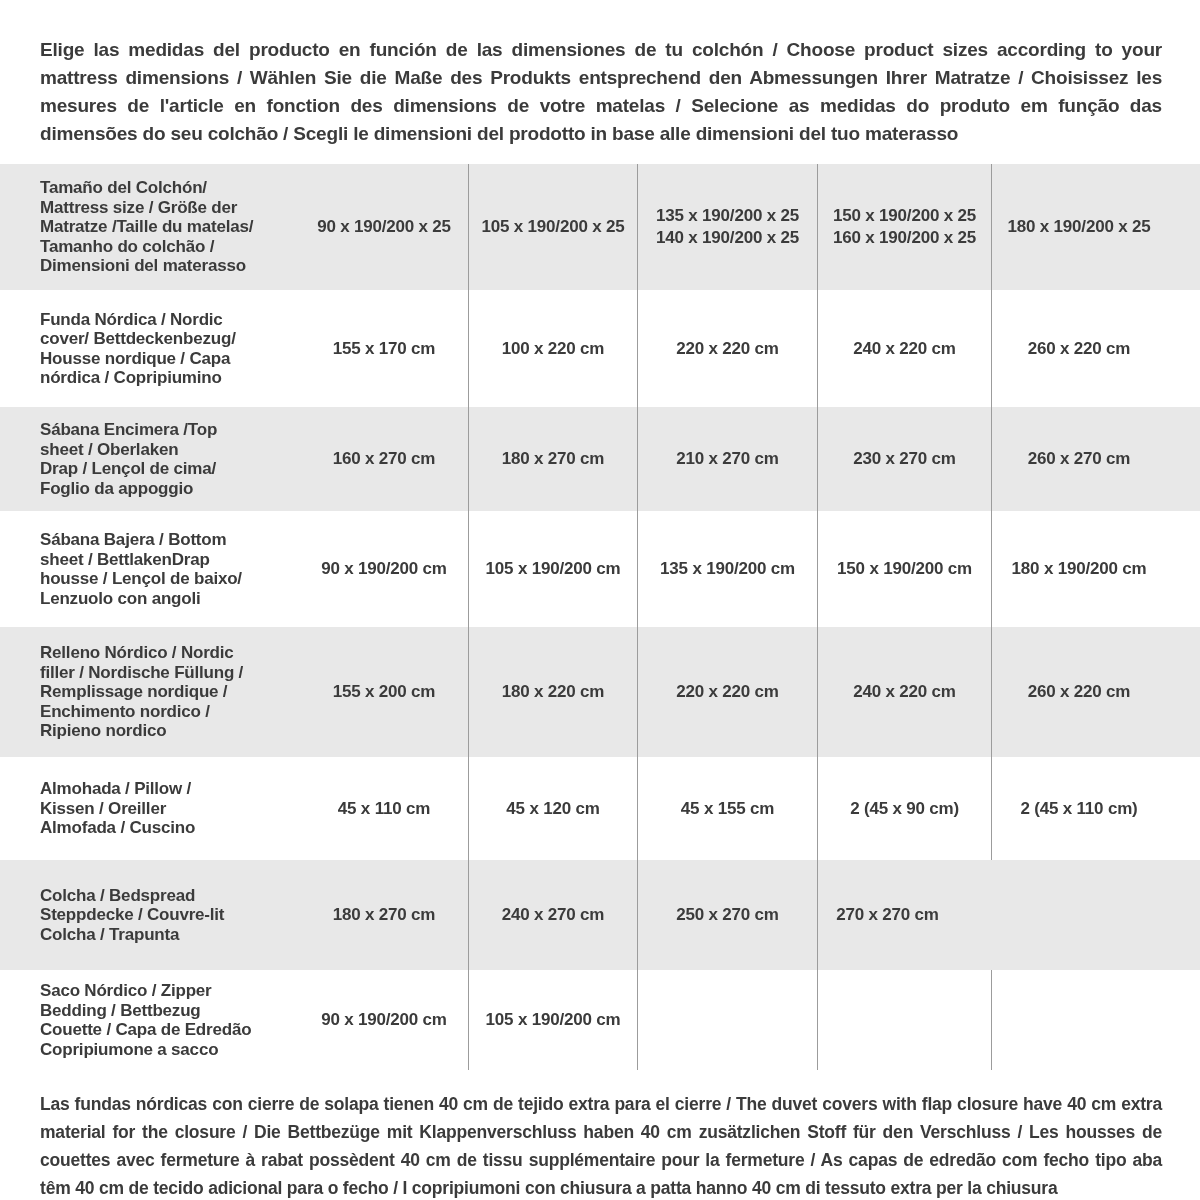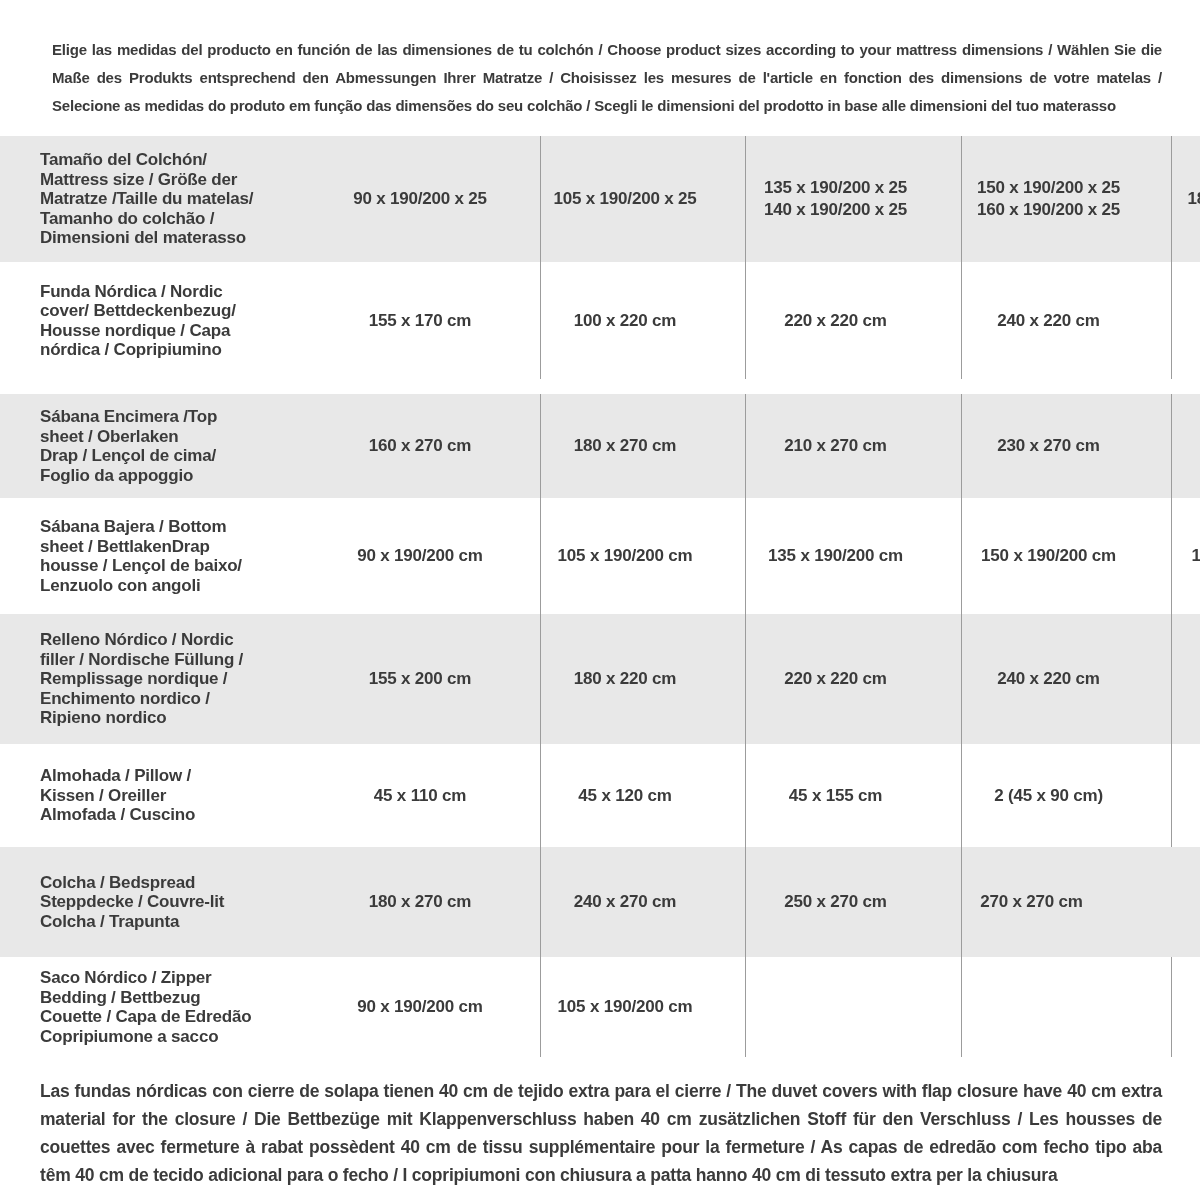--- a/index.html
+++ b/index.html
@@ -8,33 +8,32 @@
     width: 1200px;
     height: 1200px;
     overflow: hidden;
     background: #ffffff;
     font-family: "Liberation Sans", "DejaVu Sans", sans-serif;
     color: #3b3b3b;
     font-weight: 700;
     letter-spacing: -0.2px;
   }
   .intro {
-    margin: 36px 38px 0 52px;
-    font-size: 15px;
+    margin: 36px 38px 0 40px;
+    font-size: 19px;
     line-height: 28px;
     text-align: justify;
   }
   .sizetable {
     margin-top: 16px;
     width: 1200px;
   }
   .trow {
     display: grid;
     grid-template-columns: 300px 168px 169px 180px 174px 209px;
-    gap: 36px;
   }
   .trow.alt { background: #e8e8e8; }
   .cell {
     display: flex;
     align-items: center;
   }
   .cell.label {
     padding-left: 40px;
     padding-right: 8px;
     font-size: 17px;
@@ -49,21 +48,21 @@
     font-size: 17px;
     line-height: 22px;
     white-space: pre-line;
   }
   
   .trow .cell:nth-child(n+3) { border-left: 1px solid #9c9c9c; }
   .trow .cell:last-child { padding-right: 34px; }
   
   .h-head  { min-height: 126px; }
   .h-funda { min-height: 117px; }
-  .h-encim { min-height: 104px; margin-top: 15px; }
+  .h-encim { min-height: 104px; }
   .h-bajer { min-height: 116px; }
   .h-relle { min-height: 130px; }
   .h-almoh { min-height: 103px; border-radius: 17px; }
   .h-colch { min-height: 110px; }
   .h-saco  { min-height: 100px; }
   .footnote {
     margin: 20px 38px 0 40px;
     font-size: 17.5px;
     line-height: 28px;
     text-align: justify;

